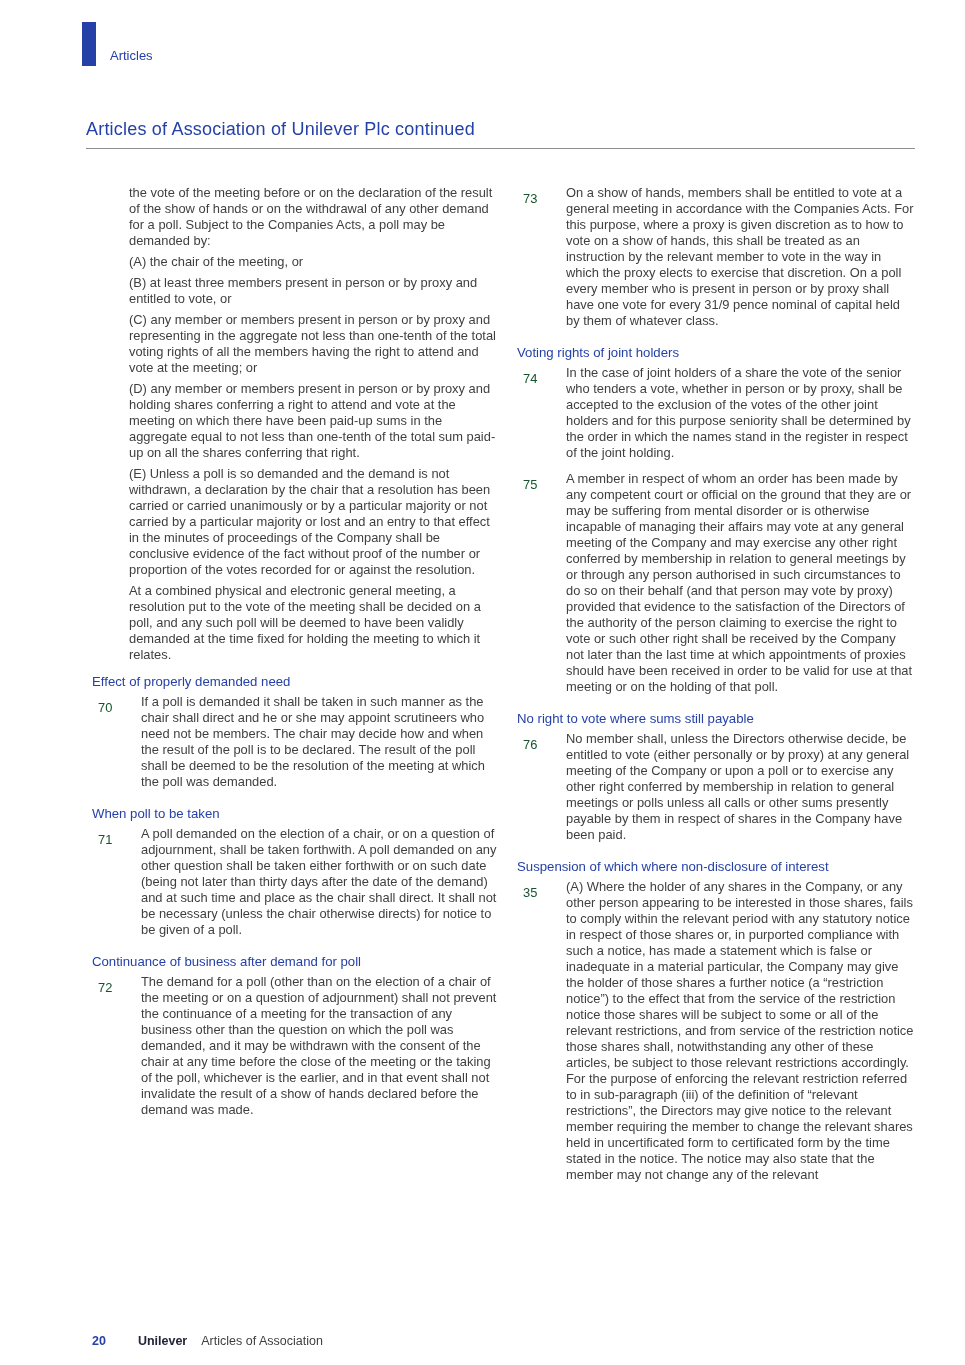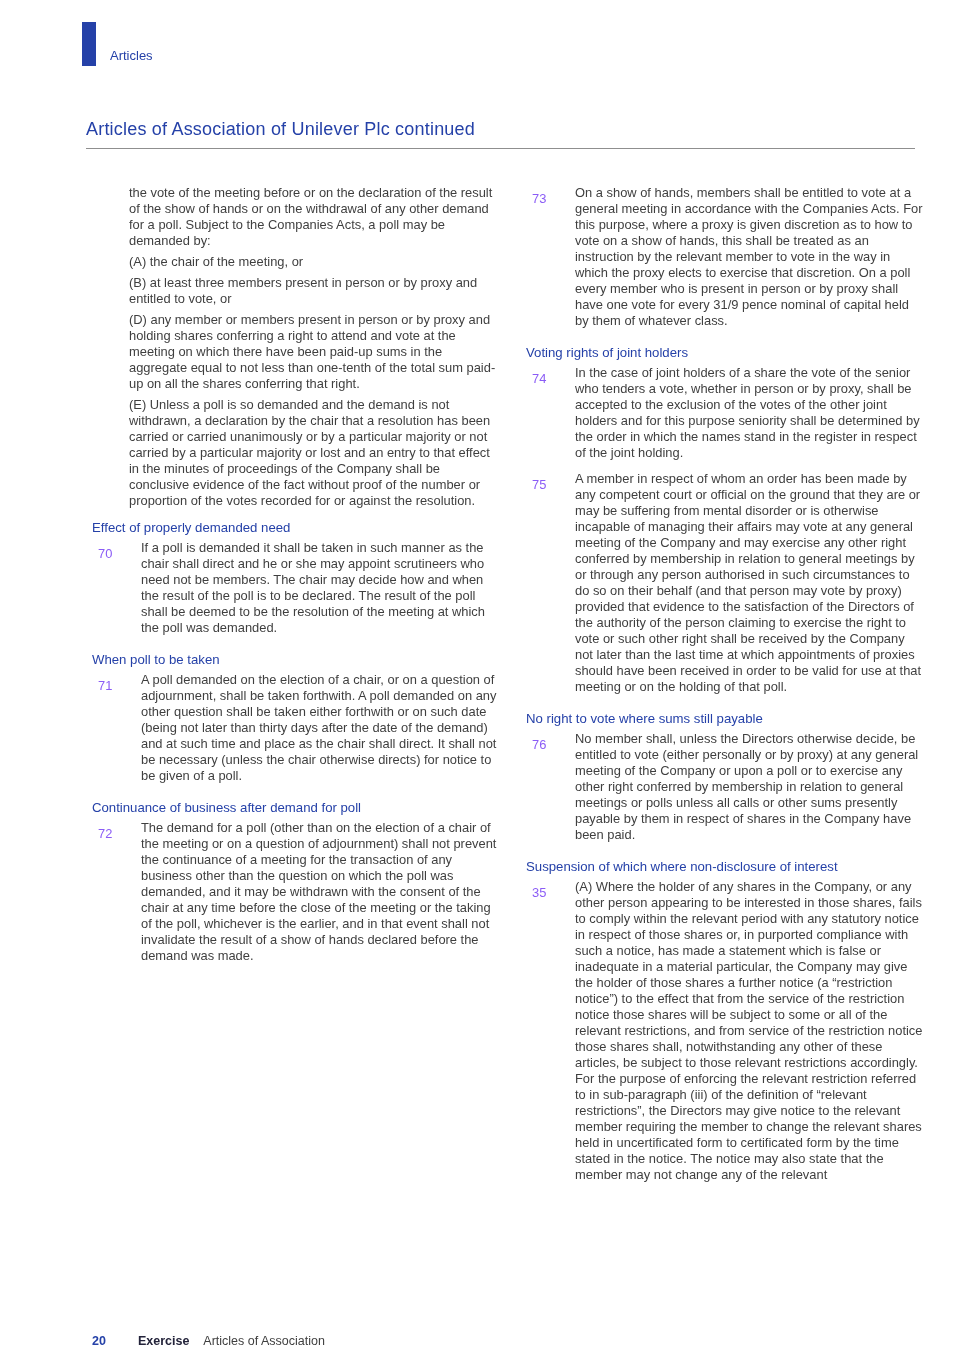--- a/index.html
+++ b/index.html
@@ -33,41 +33,41 @@
   .title-rule {
     position: absolute; left: 68px; top: 130px;
     width: 829px; height: 0;
     border: none; border-top: 1px solid #8f8f8f;
   }
 
   
   .columns {
     position: absolute; left: 68px; top: 161px;
     width: 829px;
-    display: flex; gap: 17px;
+    display: flex; gap: 8px;
     font-size: 12.9px; line-height: 16px;
   }
   .col { flex: none; }
   .col-left  { width: 405px; }
   .col-right { width: 400px; }
 
   .sec-heading {
     font-size: 13.2px; font-weight: 400;
     color: var(--accent);
     line-height: 16px;
     margin: 11px 0 4px 0;
   }
   .col > .sec-heading:first-child { margin-top: 0; }
 
   .ptext { color: #3f3f3f; }
   p.ptext { margin: 0 0 5px 0; }
   p.indent { margin-left: 37px; }
 
   .numbered { display: flex; margin: 0 0 5px 0; }
-  .numbered .num { flex: 0 0 37px; color: #8b5cf6; }
+  .numbered .num { flex: 0 0 37px; color: #14532d; }
   .numbered .ptext { flex: 1; }
 
   
   .page-footer {
     position: absolute; left: 68px; top: 1316px;
     font-size: 12.5px; color: #3f3f3f;
   }
   .page-footer .pg-num { font-weight: 700; color: var(--accent); margin-right: 26px; text-align: right; }
   .page-footer .brand  { font-weight: 700; color: #23233a; margin-right: 8px; }
   .page-footer .doc-name { color: #3f3f3f; }
@@ -81,22 +81,24 @@
   <span class="corner-label">Articles</span>
 
   <h1 class="doc-title">Articles of Association of Unilever Plc continued</h1>
   <hr class="title-rule">
 
   <main class="columns">
     <section class="col col-left">
         <p class="ptext indent">the vote of the meeting before or on the declaration of the result of the show of hands or on the withdrawal of any other demand for a poll. Subject to the Companies Acts, a poll may be demanded by:</p>
         <p class="ptext indent">(A) the chair of the meeting, or</p>
         <p class="ptext indent">(B) at least three members present in person or by proxy and entitled to vote, or</p>
+        <p class="ptext indent">(C) any member or members present in person or by proxy and representing in the aggregate not less than one-tenth of the total voting rights of all the members having the right to attend and vote at the meeting; or</p>
         <p class="ptext indent">(D) any member or members present in person or by proxy and holding shares conferring a right to attend and vote at the meeting on which there have been paid-up sums in the aggregate equal to not less than one-tenth of the total sum paid-up on all the shares conferring that right.</p>
         <p class="ptext indent">(E) Unless a poll is so demanded and the demand is not withdrawn, a declaration by the chair that a resolution has been carried or carried unanimously or by a particular majority or not carried by a particular majority or lost and an entry to that effect in the minutes of proceedings of the Company shall be conclusive evidence of the fact without proof of the number or proportion of the votes recorded for or against the resolution.</p>
+        <p class="ptext indent">At a combined physical and electronic general meeting, a resolution put to the vote of the meeting shall be decided on a poll, and any such poll will be deemed to have been validly demanded at the time fixed for holding the meeting to which it relates.</p>
         <h2 class="sec-heading">Effect of properly demanded need</h2>
         <div class="numbered">
           <span class="num">70</span>
           <p class="ptext">If a poll is demanded it shall be taken in such manner as the chair shall direct and he or she may appoint scrutineers who need not be members. The chair may decide how and when the result of the poll is to be declared. The result of the poll shall be deemed to be the resolution of the meeting at which the poll was demanded.</p>
         </div>
         <h2 class="sec-heading">When poll to be taken</h2>
         <div class="numbered">
           <span class="num">71</span>
           <p class="ptext">A poll demanded on the election of a chair, or on a question of adjournment, shall be taken forthwith. A poll demanded on any other question shall be taken either forthwith or on such date (being not later than thirty days after the date of the demand) and at such time and place as the chair shall direct. It shall not be necessary (unless the chair otherwise directs) for notice to be given of a poll.</p>
         </div>
@@ -127,16 +129,16 @@
         </div>
         <h2 class="sec-heading">Suspension of which where non-disclosure of interest</h2>
         <div class="numbered">
           <span class="num">35</span>
           <p class="ptext">(A) Where the holder of any shares in the Company, or any other person appearing to be interested in those shares, fails to comply within the relevant period with any statutory notice in respect of those shares or, in purported compliance with such a notice, has made a statement which is false or inadequate in a material particular, the Company may give the holder of those shares a further notice (a “restriction notice”) to the effect that from the service of the restriction notice those shares will be subject to some or all of the relevant restrictions, and from service of the restriction notice those shares shall, notwithstanding any other of these articles, be subject to those relevant restrictions accordingly. For the purpose of enforcing the relevant restriction referred to in sub-paragraph (iii) of the definition of “relevant restrictions”, the Directors may give notice to the relevant member requiring the member to change the relevant shares held in uncertificated form to certificated form by the time stated in the notice. The notice may also state that the member may not change any of the relevant</p>
         </div>
       </section>
   </main>
 
   <footer class="page-footer">
-    <span class="pg-num">20</span><span class="brand">Exercise</span><span class="doc-name">Articles of Association</span>
+    <span class="pg-num">20</span><span class="brand">Unilever</span><span class="doc-name">Articles of Association</span>
   </footer>
 
 </div>
 
 </body></html>

